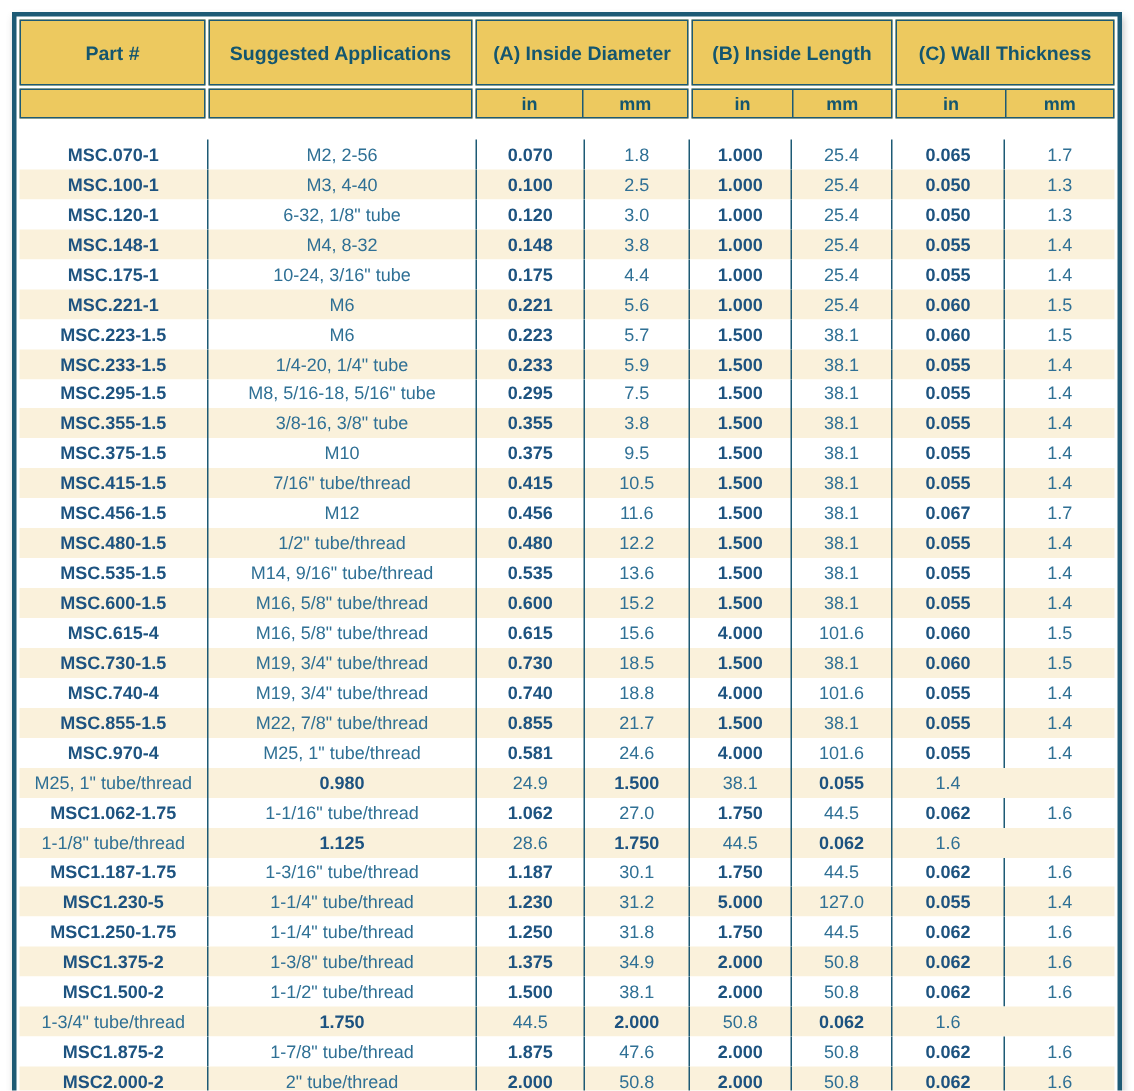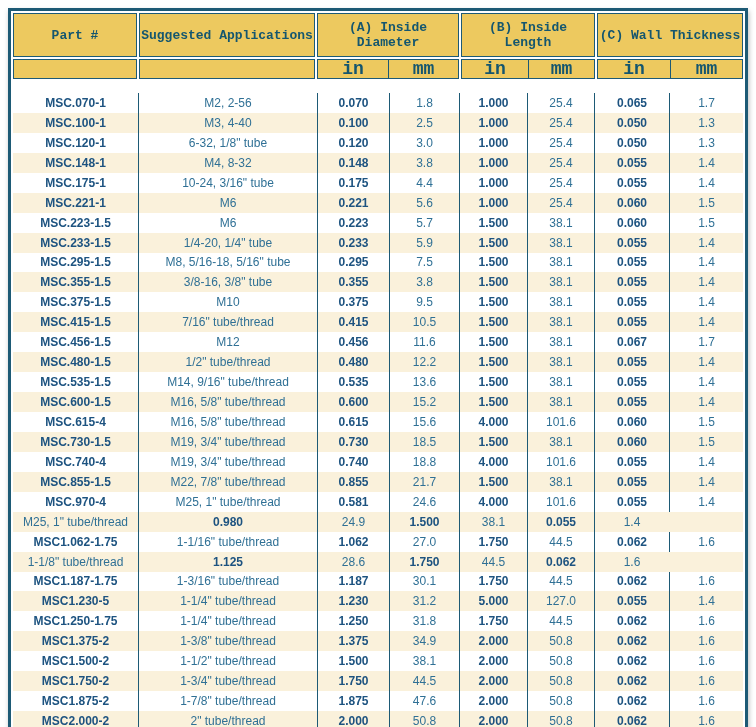--- a/index.html
+++ b/index.html
@@ -28,30 +28,29 @@
     background: #ffffff;
   }
   .hcell {
     background: #edc95f;
     border: 1.5px solid #1d5a75;
     color: #14566f;
     font-weight: bold;
     font-size: 13px;
     display: flex; align-items: center; justify-content: center;
     text-align: center;
-    font-family: Liberation Mono, monospace;
   }
   .h-part { grid-column: 1; grid-row: 1; }
   .h-apps { grid-column: 2; grid-row: 1; }
   .h-ga   { grid-column: 3; grid-row: 1; }
   .h-gb   { grid-column: 4; grid-row: 1; }
   .h-gc   { grid-column: 5; grid-row: 1; text-align: center; }
   .h-fill-part { grid-column: 1; grid-row: 2; }
   .h-fill-apps { grid-column: 2; grid-row: 2; }
-  .units { padding: 0; font-size: 18px; align-items: stretch; }
+  .units { padding: 0; font-size: 12px; align-items: stretch; }
   .u-a { grid-column: 3; grid-row: 2; }
   .u-b { grid-column: 4; grid-row: 2; }
   .u-c { grid-column: 5; grid-row: 2; }
   .unit {
     flex: 1 1 50%;
     display: flex; align-items: center; justify-content: center;
   }
   .unit.second { border-left: 1.5px solid #1d5a75; }
 
   
@@ -419,21 +418,20 @@
     <div class="cell c-app">1-1/2" tube/thread</div>
     <div class="cell bold c-a_in">1.500</div>
     <div class="cell c-a_mm">38.1</div>
     <div class="cell bold c-b_in">2.000</div>
     <div class="cell c-b_mm">50.8</div>
     <div class="cell bold c-c_in">0.062</div>
     <div class="cell c-c_mm">1.6</div>
   </div>
 
   <div class="row">
-    <div class="cell bold c-part">MSC1.750-2</div>
     <div class="cell c-app">1-3/4" tube/thread</div>
     <div class="cell bold c-a_in">1.750</div>
     <div class="cell c-a_mm">44.5</div>
     <div class="cell bold c-b_in">2.000</div>
     <div class="cell c-b_mm">50.8</div>
     <div class="cell bold c-c_in">0.062</div>
     <div class="cell c-c_mm">1.6</div>
   </div>
 
   <div class="row">

